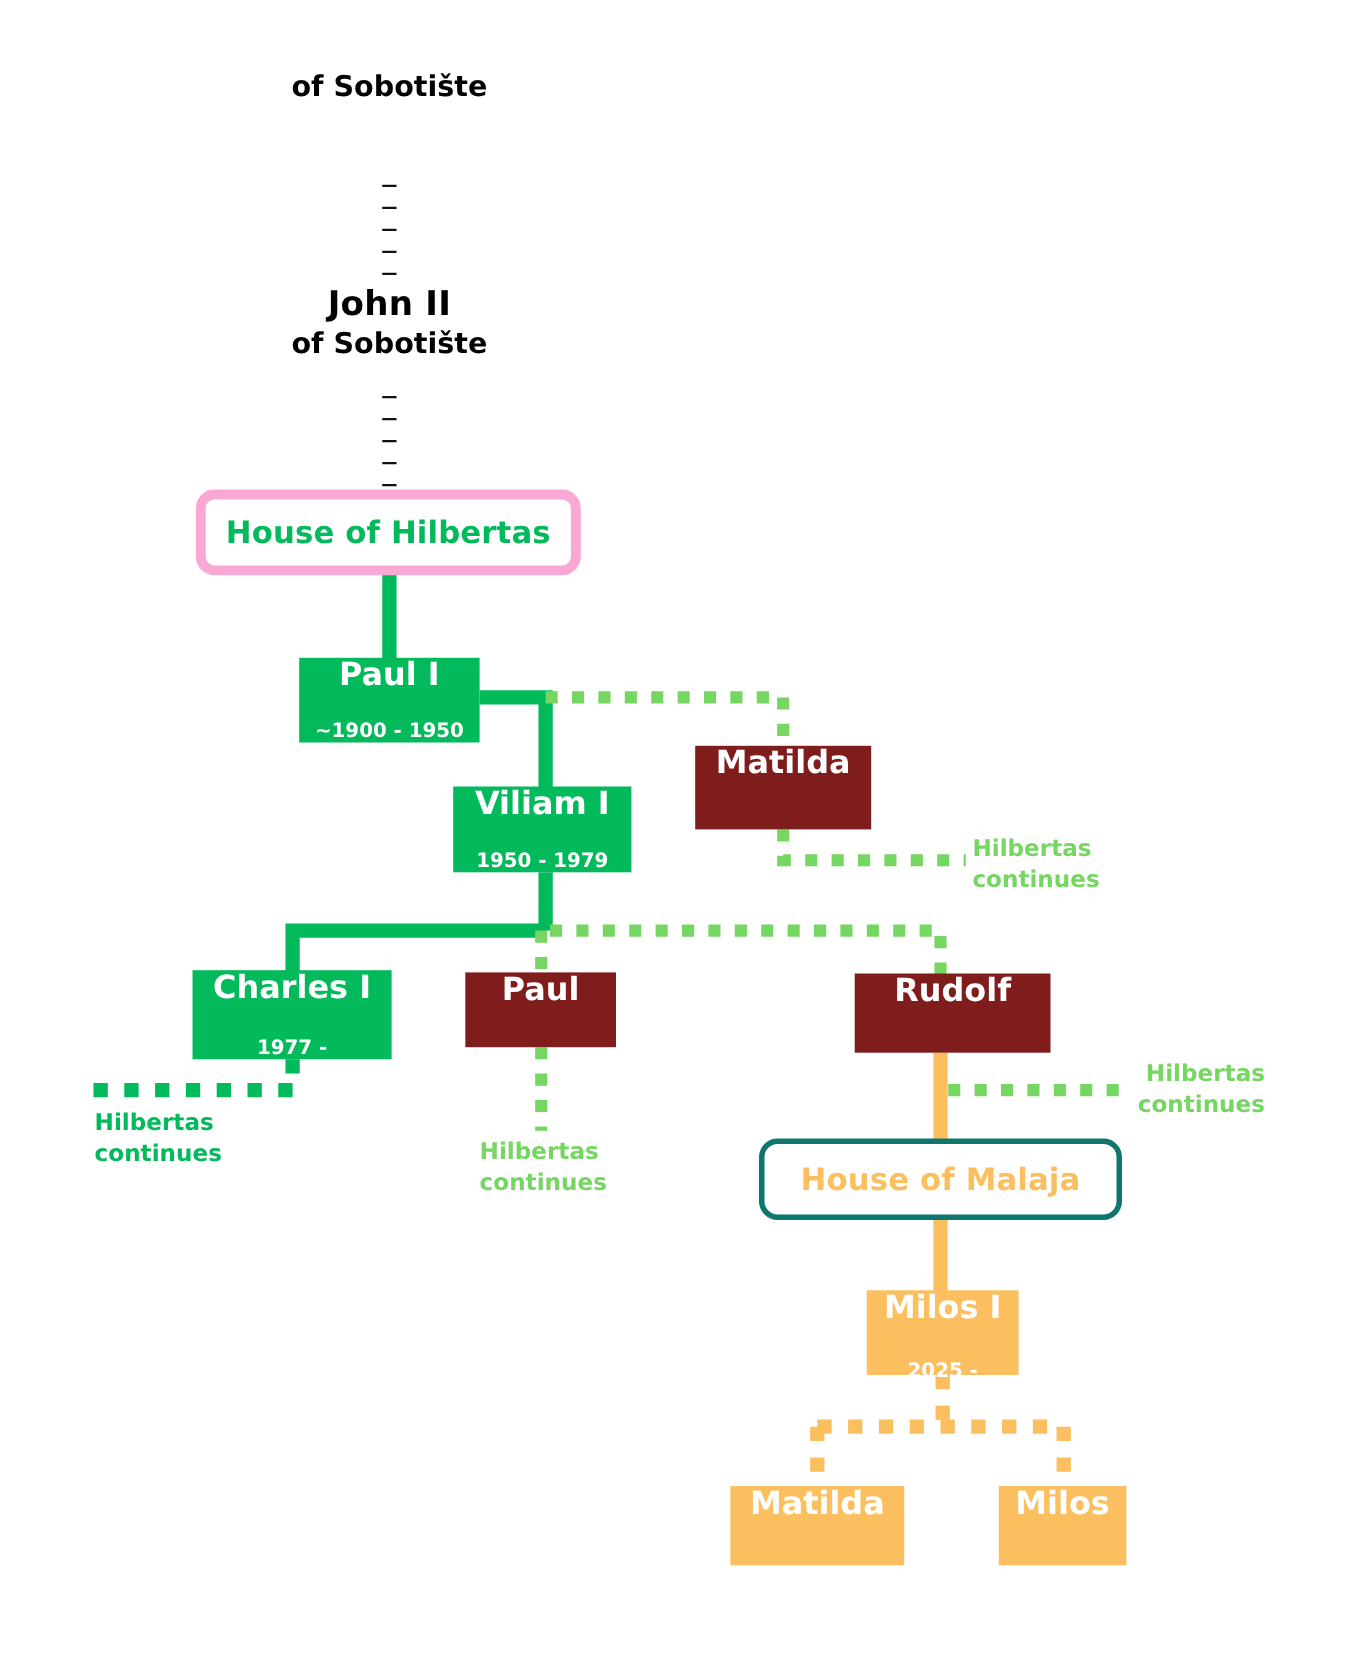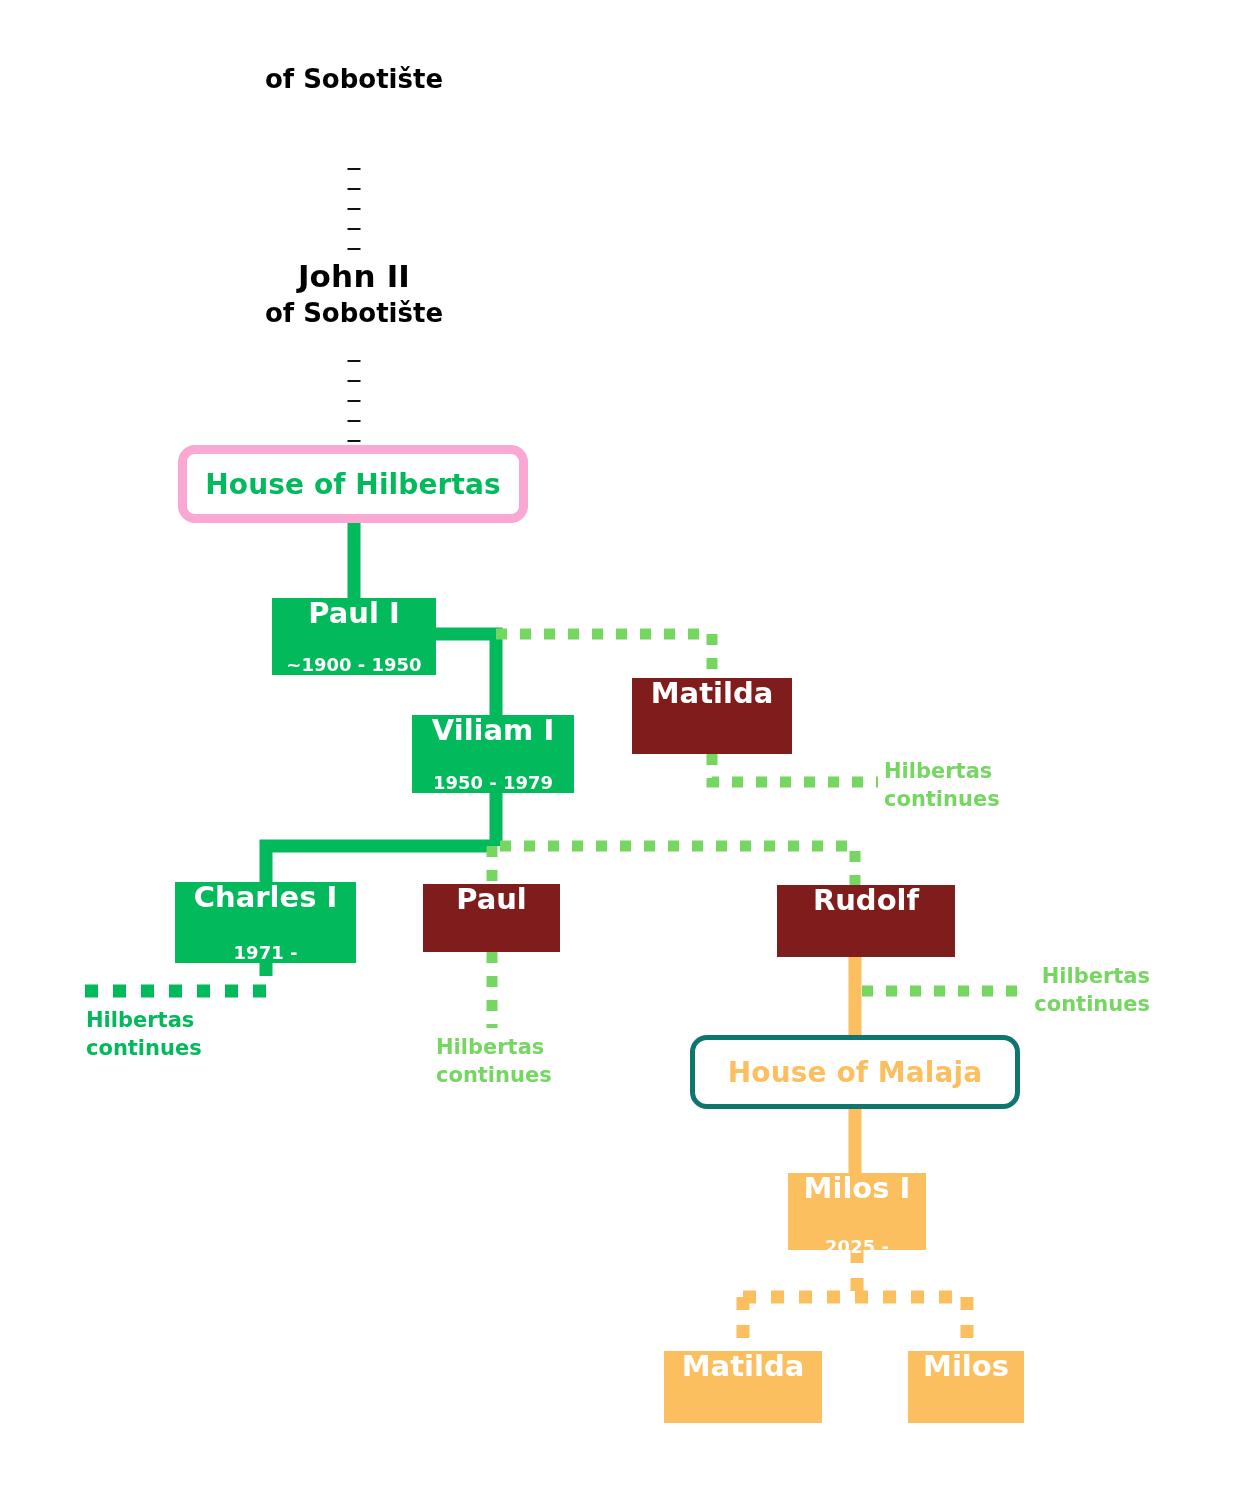--- a/index.html
+++ b/index.html
@@ -188,21 +188,21 @@
     <span class="n-name">Viliam I</span>
     <span class="n-dates">1950 - 1979</span>
   </div>
 
   <div class="node fill-light no-dates" style="left:632px; top:678px; width:160px; height:76px;">
     <span class="n-name">Matilda</span>
   </div>
 
   <div class="node fill-dark" style="left:175px; top:882px; width:181px; height:81px;">
     <span class="n-name">Charles I</span>
-    <span class="n-dates">1971 -</span>
+    <span class="n-dates">1977 -</span>
   </div>
 
   <div class="node fill-light no-dates" style="left:423px; top:884px; width:137px; height:68px;">
     <span class="n-name">Paul</span>
   </div>
 
   <div class="node fill-light no-dates" style="left:777px; top:885px; width:178px; height:72px;">
     <span class="n-name">Rudolf</span>
   </div>
 

